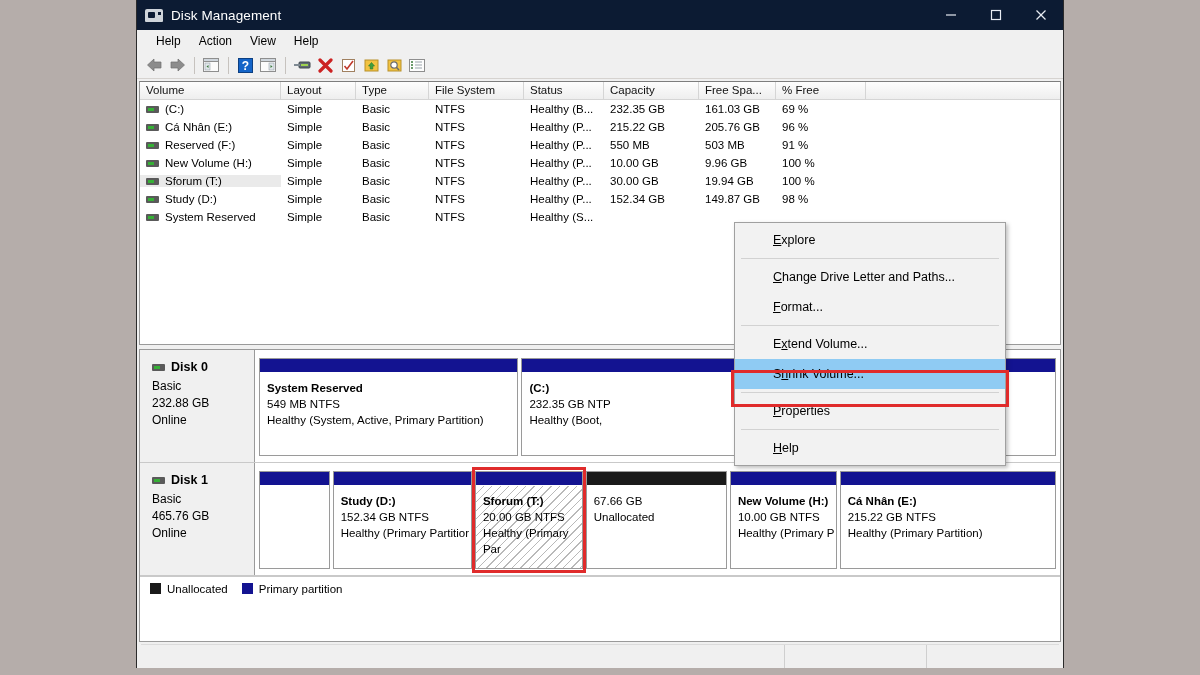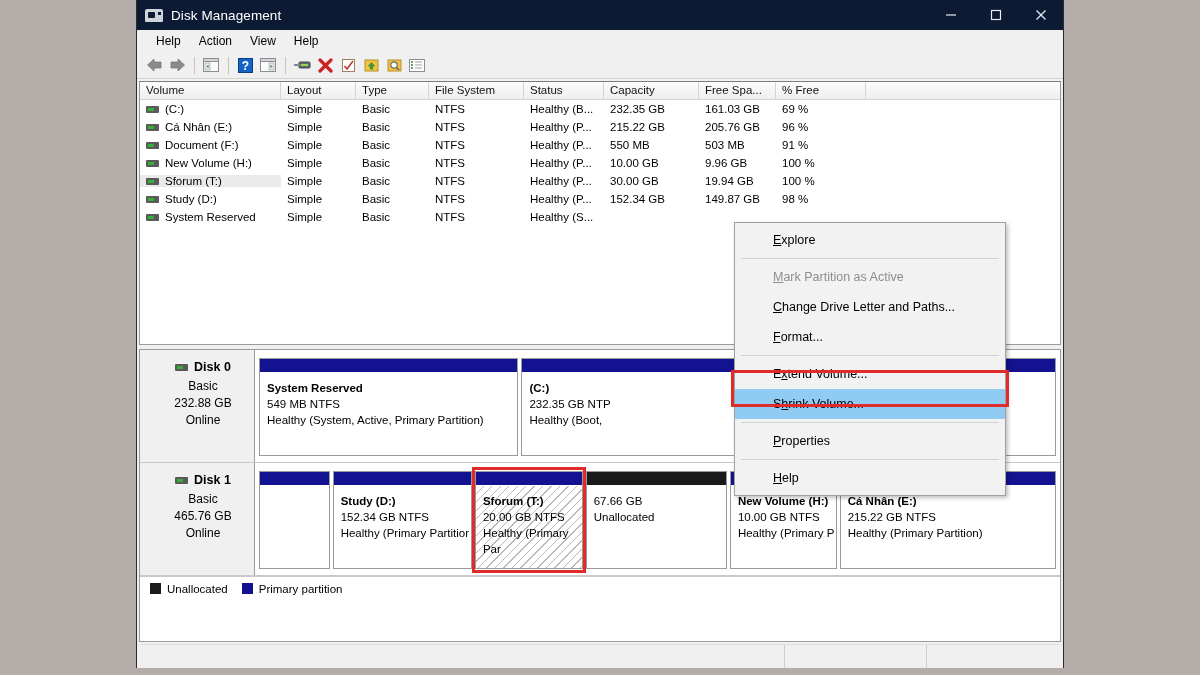--- a/index.html
+++ b/index.html
@@ -190,21 +190,20 @@
     border-bottom: 1px solid #c9c9c9;
   }
   .disk-info {
     width: 115px;
     flex: 0 0 115px;
     background: #f0f0f0;
     border-right: 1px solid #9a9a9a;
     padding: 10px 0 0 12px;
     font-size: 12px;
     color: #000;
-    text-align: center;
   }
   .disk-info .dname {
     font-weight: bold;
     font-size: 12.5px;
     margin-bottom: 4px;
   }
   .disk-info .dline { line-height: 17px; }
 
   .parts {
     flex: 1 1 auto;
@@ -471,21 +470,21 @@
             <div class="vcell cell-vol" style="width: 141px;"><span class="drv-icon"></span><span>Cá Nhân (E:)</span></div>
             <div class="vcell" style="width: 75px;">Simple</div>
             <div class="vcell" style="width: 73px;">Basic</div>
             <div class="vcell" style="width: 95px;">NTFS</div>
             <div class="vcell" style="width: 80px;">Healthy (P...</div>
             <div class="vcell" style="width: 95px;">215.22 GB</div>
             <div class="vcell" style="width: 77px;">205.76 GB</div>
             <div class="vcell" style="width: 90px;">96 %</div>
           </div>
           <div class="vrow">
-            <div class="vcell cell-vol" style="width: 141px;"><span class="drv-icon"></span><span>Document (F:)</span></div>
+            <div class="vcell cell-vol" style="width: 141px;"><span class="drv-icon"></span><span>Reserved (F:)</span></div>
             <div class="vcell" style="width: 75px;">Simple</div>
             <div class="vcell" style="width: 73px;">Basic</div>
             <div class="vcell" style="width: 95px;">NTFS</div>
             <div class="vcell" style="width: 80px;">Healthy (P...</div>
             <div class="vcell" style="width: 95px;">550 MB</div>
             <div class="vcell" style="width: 77px;">503 MB</div>
             <div class="vcell" style="width: 90px;">91 %</div>
           </div>
           <div class="vrow">
             <div class="vcell cell-vol" style="width: 141px;"><span class="drv-icon"></span><span>New Volume (H:)</span></div>
@@ -629,23 +628,20 @@
       <div class="sb-pane" style="width:142px"></div>
       <div class="sb-pane" style="width:132px"></div>
     </div>
   </div>
 
   <div class="ctxmenu" id="ctxmenu">
       <div class="mi">
         <span><u>E</u>xplore</span>
       </div>
       <div class="msep"></div>
-      <div class="mi disabled">
-        <span><u>M</u>ark Partition as Active</span>
-      </div>
       <div class="mi">
         <span><u>C</u>hange Drive Letter and Paths...</span>
       </div>
       <div class="mi">
         <span><u>F</u>ormat...</span>
       </div>
       <div class="msep"></div>
       <div class="mi">
         <span>E<u>x</u>tend Volume...</span>
       </div>

